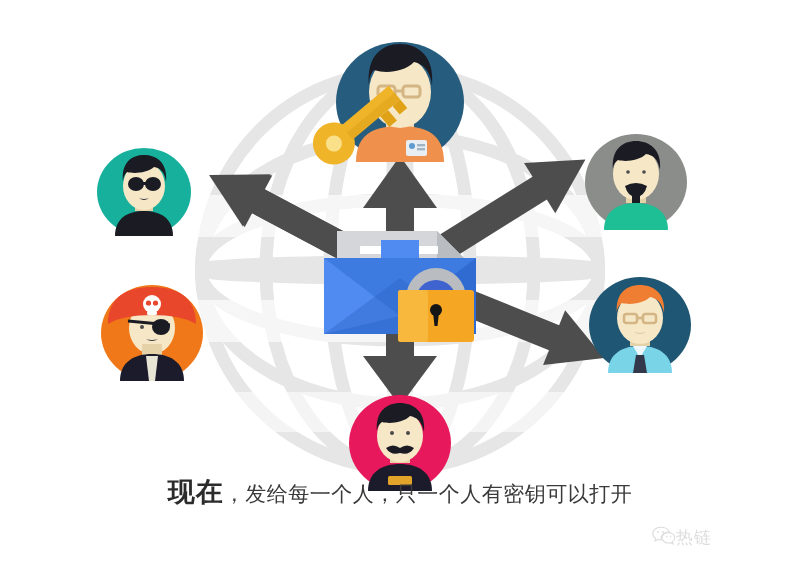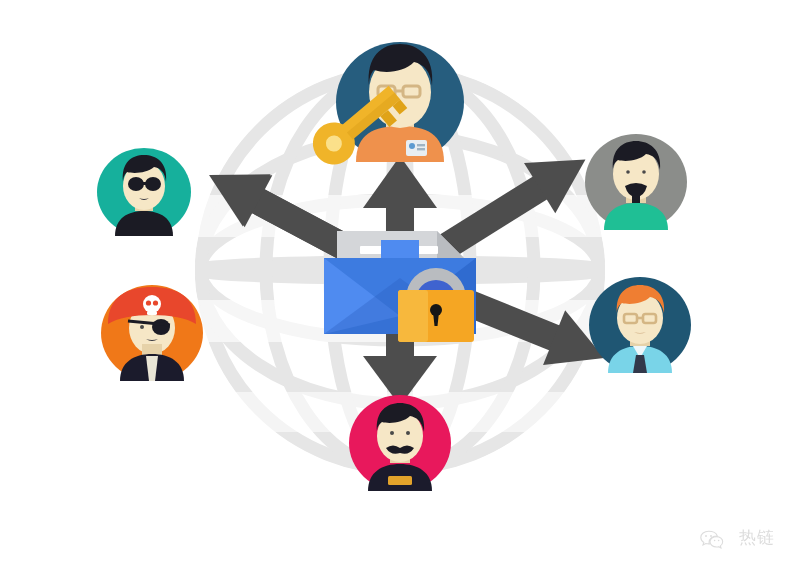--- a/index.html
+++ b/index.html
@@ -45,25 +45,25 @@
     letter-spacing: 1px;
   }
   .caption .rest {
     font-size: 21px;
     font-weight: normal;
     letter-spacing: 0.5px;
     color: #3a3a3a;
   }
   .watermark {
     position: absolute;
-    left: 700px;
+    left: 652px;
     top: 526px;
     display: flex;
-    align-items: flex-end;
-    gap: 15px;
+    align-items: flex-start;
+    gap: 0;
     opacity: 0.30;
   }
   .watermark .wm-text {
     font-size: 17px;
     color: #8d8d8d;
     letter-spacing: 1px;
   }
 </style>
 </head>
 <body>
@@ -299,20 +299,23 @@
 
       <rect x="398" y="290" width="76" height="52" rx="3" fill="#f5a623"></rect>
       <rect x="398" y="290" width="30" height="52" rx="3" fill="#f7b83d"></rect>
 
       <circle cx="436" cy="310" r="6" fill="#161616"></circle>
       <path d="M433 312 L439 312 L437.5 326 L434.5 326 Z" fill="#161616"></path>
     </g>
   </svg>
 
   <div class="layer" id="caption-layer">
+    <div class="caption">
+      <span class="lead">现在</span><span class="rest">，发给每一个人，只一个人有密钥可以打开</span>
+    </div>
 
     <div class="watermark">
       <svg width="24" height="19" viewBox="0 0 24 19">
         <path d="M8.6 1.2C4.3 1.2 0.8 4 0.8 7.5c0 2 1.2 3.8 3 5l-0.8 2.4 2.8-1.4c0.9 0.2 1.8 0.4 2.8 0.4 0.3 0 0.5 0 0.8 0 -0.2-0.5-0.3-1.1-0.3-1.7 0-3.4 3.3-6.2 7.4-6.2 0.3 0 0.5 0 0.8 0C16.6 3.3 13 1.2 8.6 1.2z" fill="none" stroke="#8d8d8d" stroke-width="1.1"></path>
         <circle cx="6" cy="6" r="0.9" fill="#8d8d8d"></circle>
         <circle cx="11" cy="6" r="0.9" fill="#8d8d8d"></circle>
         <path d="M16.5 6.6c-3.6 0-6.5 2.3-6.5 5.2s2.9 5.2 6.5 5.2c0.8 0 1.5-0.1 2.2-0.3l2.3 1.2-0.6-2c1.4-0.9 2.3-2.4 2.3-4.1C22.7 8.9 20 6.6 16.5 6.6z" fill="none" stroke="#8d8d8d" stroke-width="1.1"></path>
         <circle cx="14.6" cy="10.6" r="0.75" fill="#8d8d8d"></circle>
         <circle cx="18.6" cy="10.6" r="0.75" fill="#8d8d8d"></circle>
       </svg>

